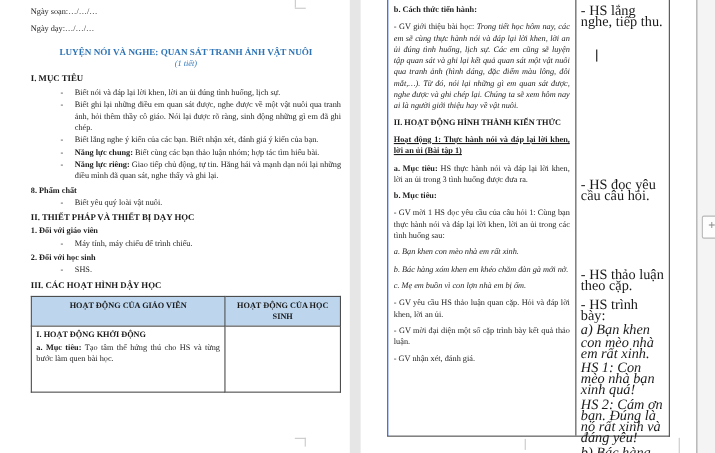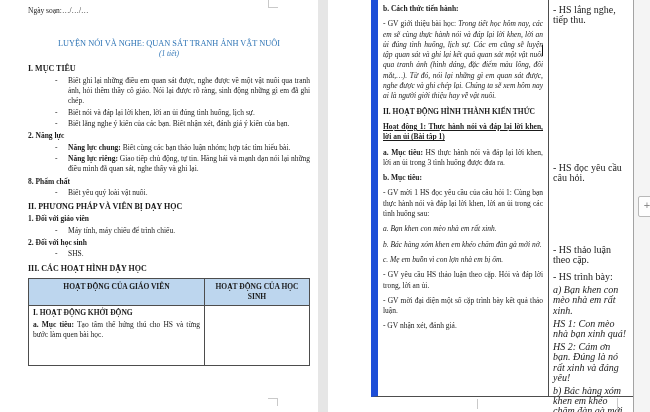--- a/index.html
+++ b/index.html
@@ -10,74 +10,74 @@
   #page-gap{position:absolute;left:318px;top:0;width:10px;height:412px;background:#e6e6e6;}
   #page-right{left:328px;width:305px;}
   #right-gutter{position:absolute;left:633px;top:0;width:17px;height:412px;background:#f4f4f4;border-left:1px solid #a3a3a3;}
   #zoom-plus{position:absolute;left:4px;top:196px;width:16px;height:19px;background:#fdfdfd;
              border:1px solid #b8b8b8;border-radius:2px;color:#8a8a8a;
              font-family:"Liberation Sans",sans-serif;font-size:11px;line-height:17px;text-align:center;cursor:pointer;}
   
   #left-content{position:absolute;left:28px;top:0;width:282px;font-size:7.5px;line-height:10.3px;}
   .dates{margin-top:6px;}
   .dates div{margin-bottom:5px;}
-  .doc-title{margin-top:22px;text-align:center;font-weight:normal;color:#2E74B5;font-size:8.3px;line-height:11px;}
+  .doc-title{margin-top:10px;text-align:center;font-weight:bold;color:#2E74B5;font-size:8.3px;line-height:11px;}
   .doc-sub{text-align:center;color:#2E74B5;font-style:italic;margin-bottom:4px;}
   .h1{font-weight:bold;font-size:8px;margin:4px 0 2px 0;}
   .h2{font-weight:bold;margin:2px 0 1px 0;}
   .li{position:relative;padding-left:40px;margin:0 0 1px 0;text-align:justify;}
   .li::before{content:"-";position:absolute;left:27px;top:0;}
   .b{font-weight:bold;}
   .it{font-style:italic;}
   
   .tbl{margin-top:4px;width:282px;border-collapse:collapse;table-layout:fixed;}
   .tbl td{border:1px solid #4d4d4d;vertical-align:top;padding:2px 4px;}
   .tbl .hd{background:#BDD6EE;font-weight:bold;text-align:center;padding:3px 4px 2px 4px;}
   .tbl .c1{width:167px;}
   .row-body{height:60px;}
   
-  #rt{position:absolute;left:43px;top:0;width:255px;height:396px;border-left:7px solid #1d4ed8;border-right:1px solid #4d4d4d;border-bottom:1px solid #4d4d4d;font-family:Liberation Serif, serif;}
+  #rt{position:absolute;left:24px;top:0;width:255px;height:396px;border-left:1px solid #1d4ed8;border-right:1px solid #4d4d4d;border-bottom:1px solid #4d4d4d;font-family:Liberation Serif, serif;}
   #rt-divider{position:absolute;left:170px;top:0;width:1px;height:396px;background:#4d4d4d;}
   #gv-col{position:absolute;left:0;top:0;width:170px;padding:4px 5px 0 5px;box-sizing:border-box;
           font-size:7.5px;line-height:10.3px;}
   #gv-col p{margin:0 0 5px 0;text-align:justify;}
   .ul{text-decoration:underline;}
-  #hs-col{position:absolute;left:171px;top:0;width:84px;height:396px;font-size:10px;line-height:10.2px;}
+  #hs-col{position:absolute;left:171px;top:0;width:84px;height:396px;font-size:13px;line-height:10.2px;}
   .hs-item{position:absolute;left:4px;width:76px;}
   #hs-flow p{margin:0 0 3px 0;}
   #text-cursor{position:absolute;left:214px;top:45px;width:1px;height:11px;background:#111;}
   
   .mark{position:absolute;background:#c9c9c9;}
 </style>
 </head>
 <body>
 
 <div id="screen">
 
   <div id="page-left" class="page">
     <div id="left-content">
       <div class="dates">
         <div>Ngày soạn:…/…/…</div>
+        <div>Ngày dạy:…/…/…</div>
       </div>
       <div class="doc-title">LUYỆN NÓI VÀ NGHE: QUAN SÁT TRANH ẢNH VẬT NUÔI</div>
       <div class="doc-sub">(1 tiết)</div>
 
       <div class="h1">I. MỤC TIÊU</div>
+      <div class="li">Biết nói và đáp lại lời khen, lời an ủi đúng tình huống, lịch sự.</div>
       <div class="li">Biết ghi lại những điều em quan sát được, nghe được về một vật nuôi qua tranh ảnh, hỏi thêm thầy cô giáo. Nói lại được rõ ràng, sinh động những gì em đã ghi chép.</div>
-      <div class="li">Biết nói và đáp lại lời khen, lời an ủi đúng tình huống, lịch sự.</div>
       <div class="li">Biết lắng nghe ý kiến của các bạn. Biết nhận xét, đánh giá ý kiến của bạn.</div>
 
-      <div class="h2">2. Năng lực</div>
       <div class="li"><span class="b">Năng lực chung:</span><span> Biết cùng các bạn thảo luận nhóm; hợp tác tìm hiểu bài.</span></div>
       <div class="li"><span class="b">Năng lực riêng:</span><span> Giao tiếp chủ động, tự tin. Hăng hái và mạnh dạn nói lại những điều mình đã quan sát, nghe thấy và ghi lại.</span></div>
 
       <div class="h2">8. Phẩm chất</div>
       <div class="li">Biết yêu quý loài vật nuôi.</div>
 
-      <div class="h1">II. PHƯƠNG PHÁP VÀ VIÊN BỊ DẠY HỌC</div>
+      <div class="h1">II. THIẾT PHÁP VÀ THIẾT BỊ DẠY HỌC</div>
       <div class="h2">1. Đối với giáo viên</div>
       <div class="li">Máy tính, máy chiếu để trình chiếu.</div>
       <div class="h2">2. Đối với học sinh</div>
       <div class="li">SHS.</div>
 
       <div class="h1">III. CÁC HOẠT HÌNH DẬY HỌC</div>
 
       <table class="tbl">
         <tbody>
             <tr>
@@ -111,21 +111,21 @@
         <p class="b">b. Cách thức tiến hành:</p>
         <p><span>- GV giới thiệu bài học: </span><span class="it">Trong tiết học hôm nay, các em sẽ cùng thực hành nói và đáp lại lời khen, lời an ủi đúng tình huống, lịch sự. Các em cũng sẽ luyện tập quan sát và ghi lại kết quả quan sát một vật nuôi qua tranh ảnh (hình dáng, đặc điểm màu lông, đôi mắt,…). Từ đó, nói lại những gì em quan sát được, nghe được và ghi chép lại. Chúng ta sẽ xem hôm nay ai là người giới thiệu hay về vật nuôi.</span></p>
         <p class="b">II. HOẠT ĐỘNG HÌNH THÀNH KIẾN THỨC</p>
         <p class="b ul">Hoạt động 1: Thực hành nói và đáp lại lời khen, lời an ủi (Bài tập 1)</p>
         <p><span class="b">a. Mục tiêu:</span><span> HS thực hành nói và đáp lại lời khen, lời an ủi trong 3 tình huống được đưa ra.</span></p>
         <p class="b">b. Mục tiêu:</p>
         <p>- GV mời 1 HS đọc yêu cầu của câu hỏi 1: Cùng bạn thực hành nói và đáp lại lời khen, lời an ủi trong các tình huống sau:</p>
         <p class="it">a. Bạn khen con mèo nhà em rất xinh.</p>
         <p class="it">b. Bác hàng xóm khen em khéo chăm đàn gà mới nở.</p>
         <p class="it">c. Mẹ em buồn vì con lợn nhà em bị ốm.</p>
-        <p>- GV yêu cầu HS thảo luận theo cặp. Hỏi và đáp lời trong, lời an ủi.</p>
+        <p>- GV yêu cầu HS thảo luận quan cặp. Hỏi và đáp lời khen, lời an ủi.</p>
         <p>- GV mời đại diện một số cặp trình bày kết quả thảo luận.</p>
         <p>- GV nhận xét, đánh giá.</p>
       </div>
 
       <div id="hs-col">
         <div class="hs-item" style="top:5px;">- HS lắng nghe, tiếp thu.</div>
         <div class="hs-item" style="top:163px;">- HS đọc yêu cầu câu hỏi.</div>
         <div class="hs-item" style="top:245px;">- HS thảo luận theo cặp.</div>
         <div class="hs-item" id="hs-flow" style="top:272px;">
           <p>- HS trình bày:</p>

